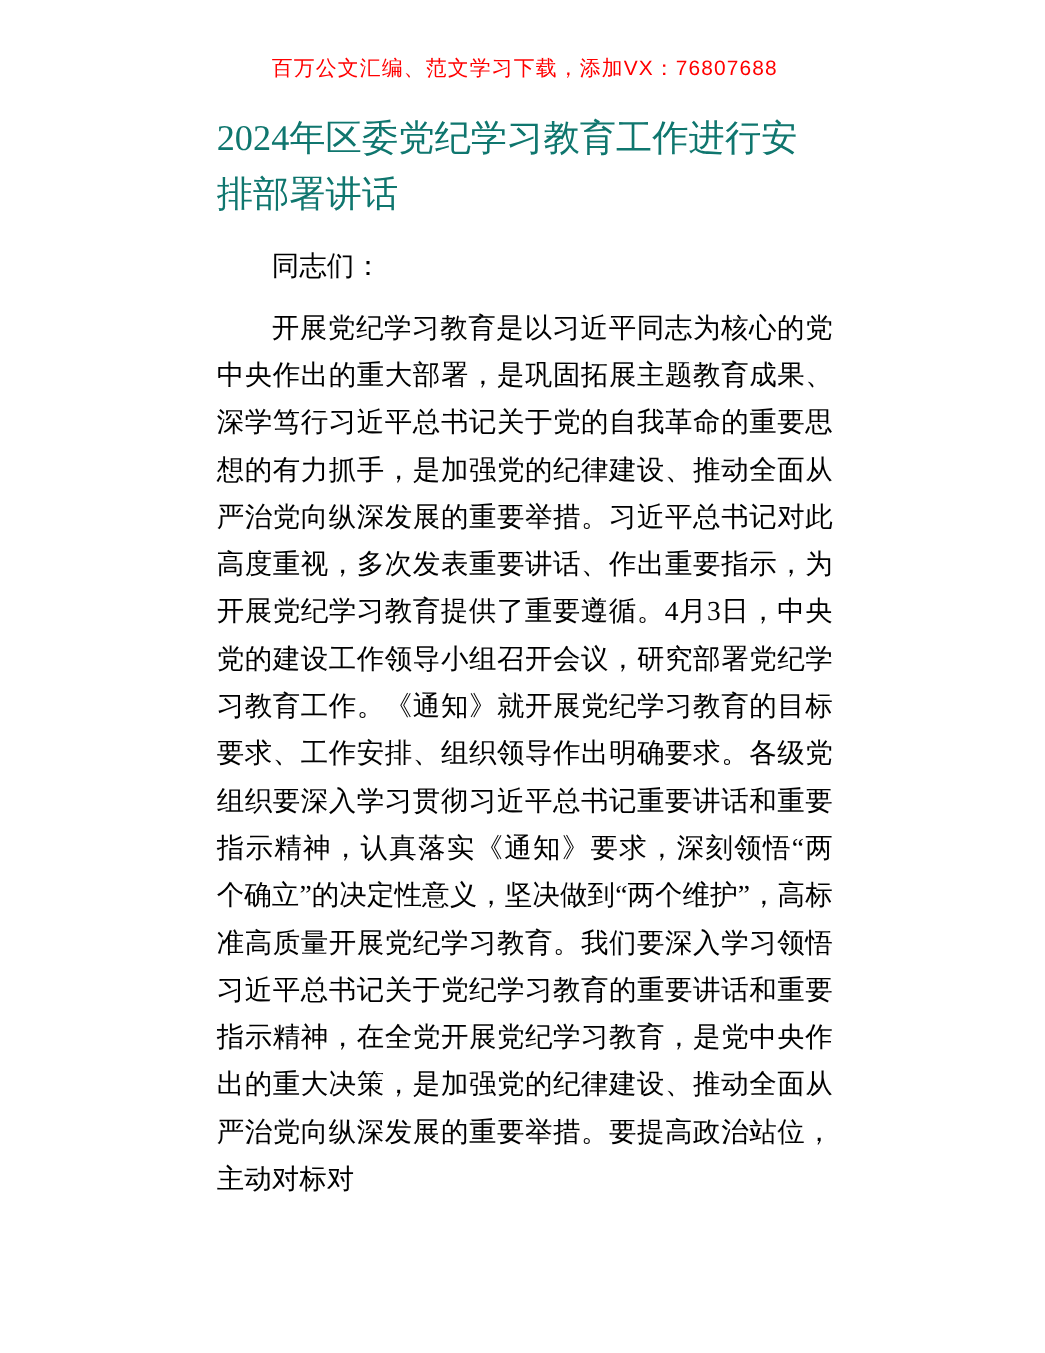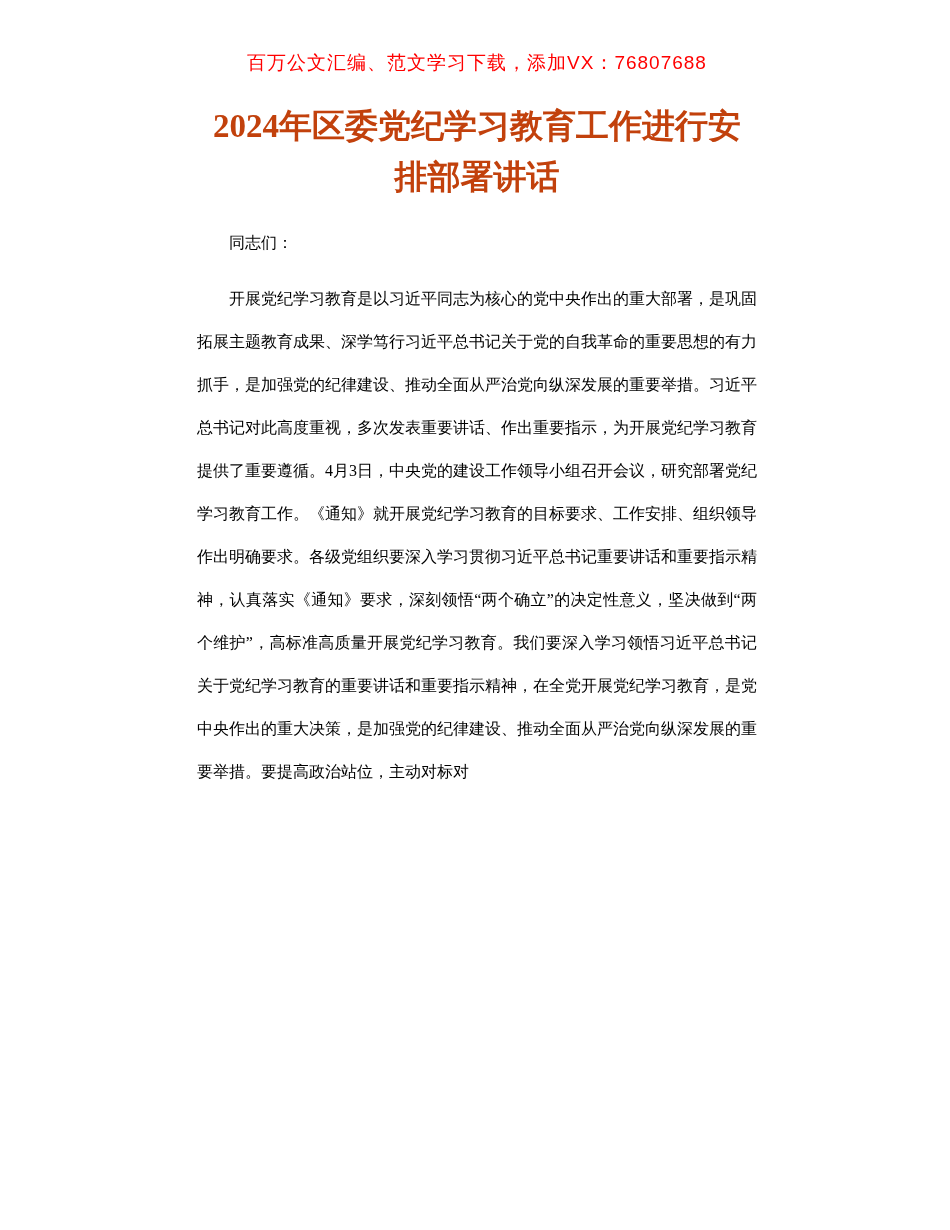--- a/index.html
+++ b/index.html
@@ -22,28 +22,27 @@
   .notice {
     text-align: center;
     font-size: 19px;
     line-height: 25px;
     letter-spacing: 1px;
     color: #ff0000;
     font-family: "Liberation Sans", "DejaVu Sans", sans-serif;
   }
   .doc-title {
     font-size: 33px;
-    font-weight: bold;
-    text-align: center;
+    font-weight: normal;
     line-height: 51px;
     margin: 26px 0 18px 0;
-    color: #c2410c;
+    color: #0f766e;
   }
   .doc-body p {
-    font-size: 16px;
+    font-size: 25px;
     line-height: 43px;
     text-align: justify;
     text-indent: 2em;
     margin: 4px 0 13px 0;
     word-break: break-all;
   }
 </style>
 </head>
 <body>
 

